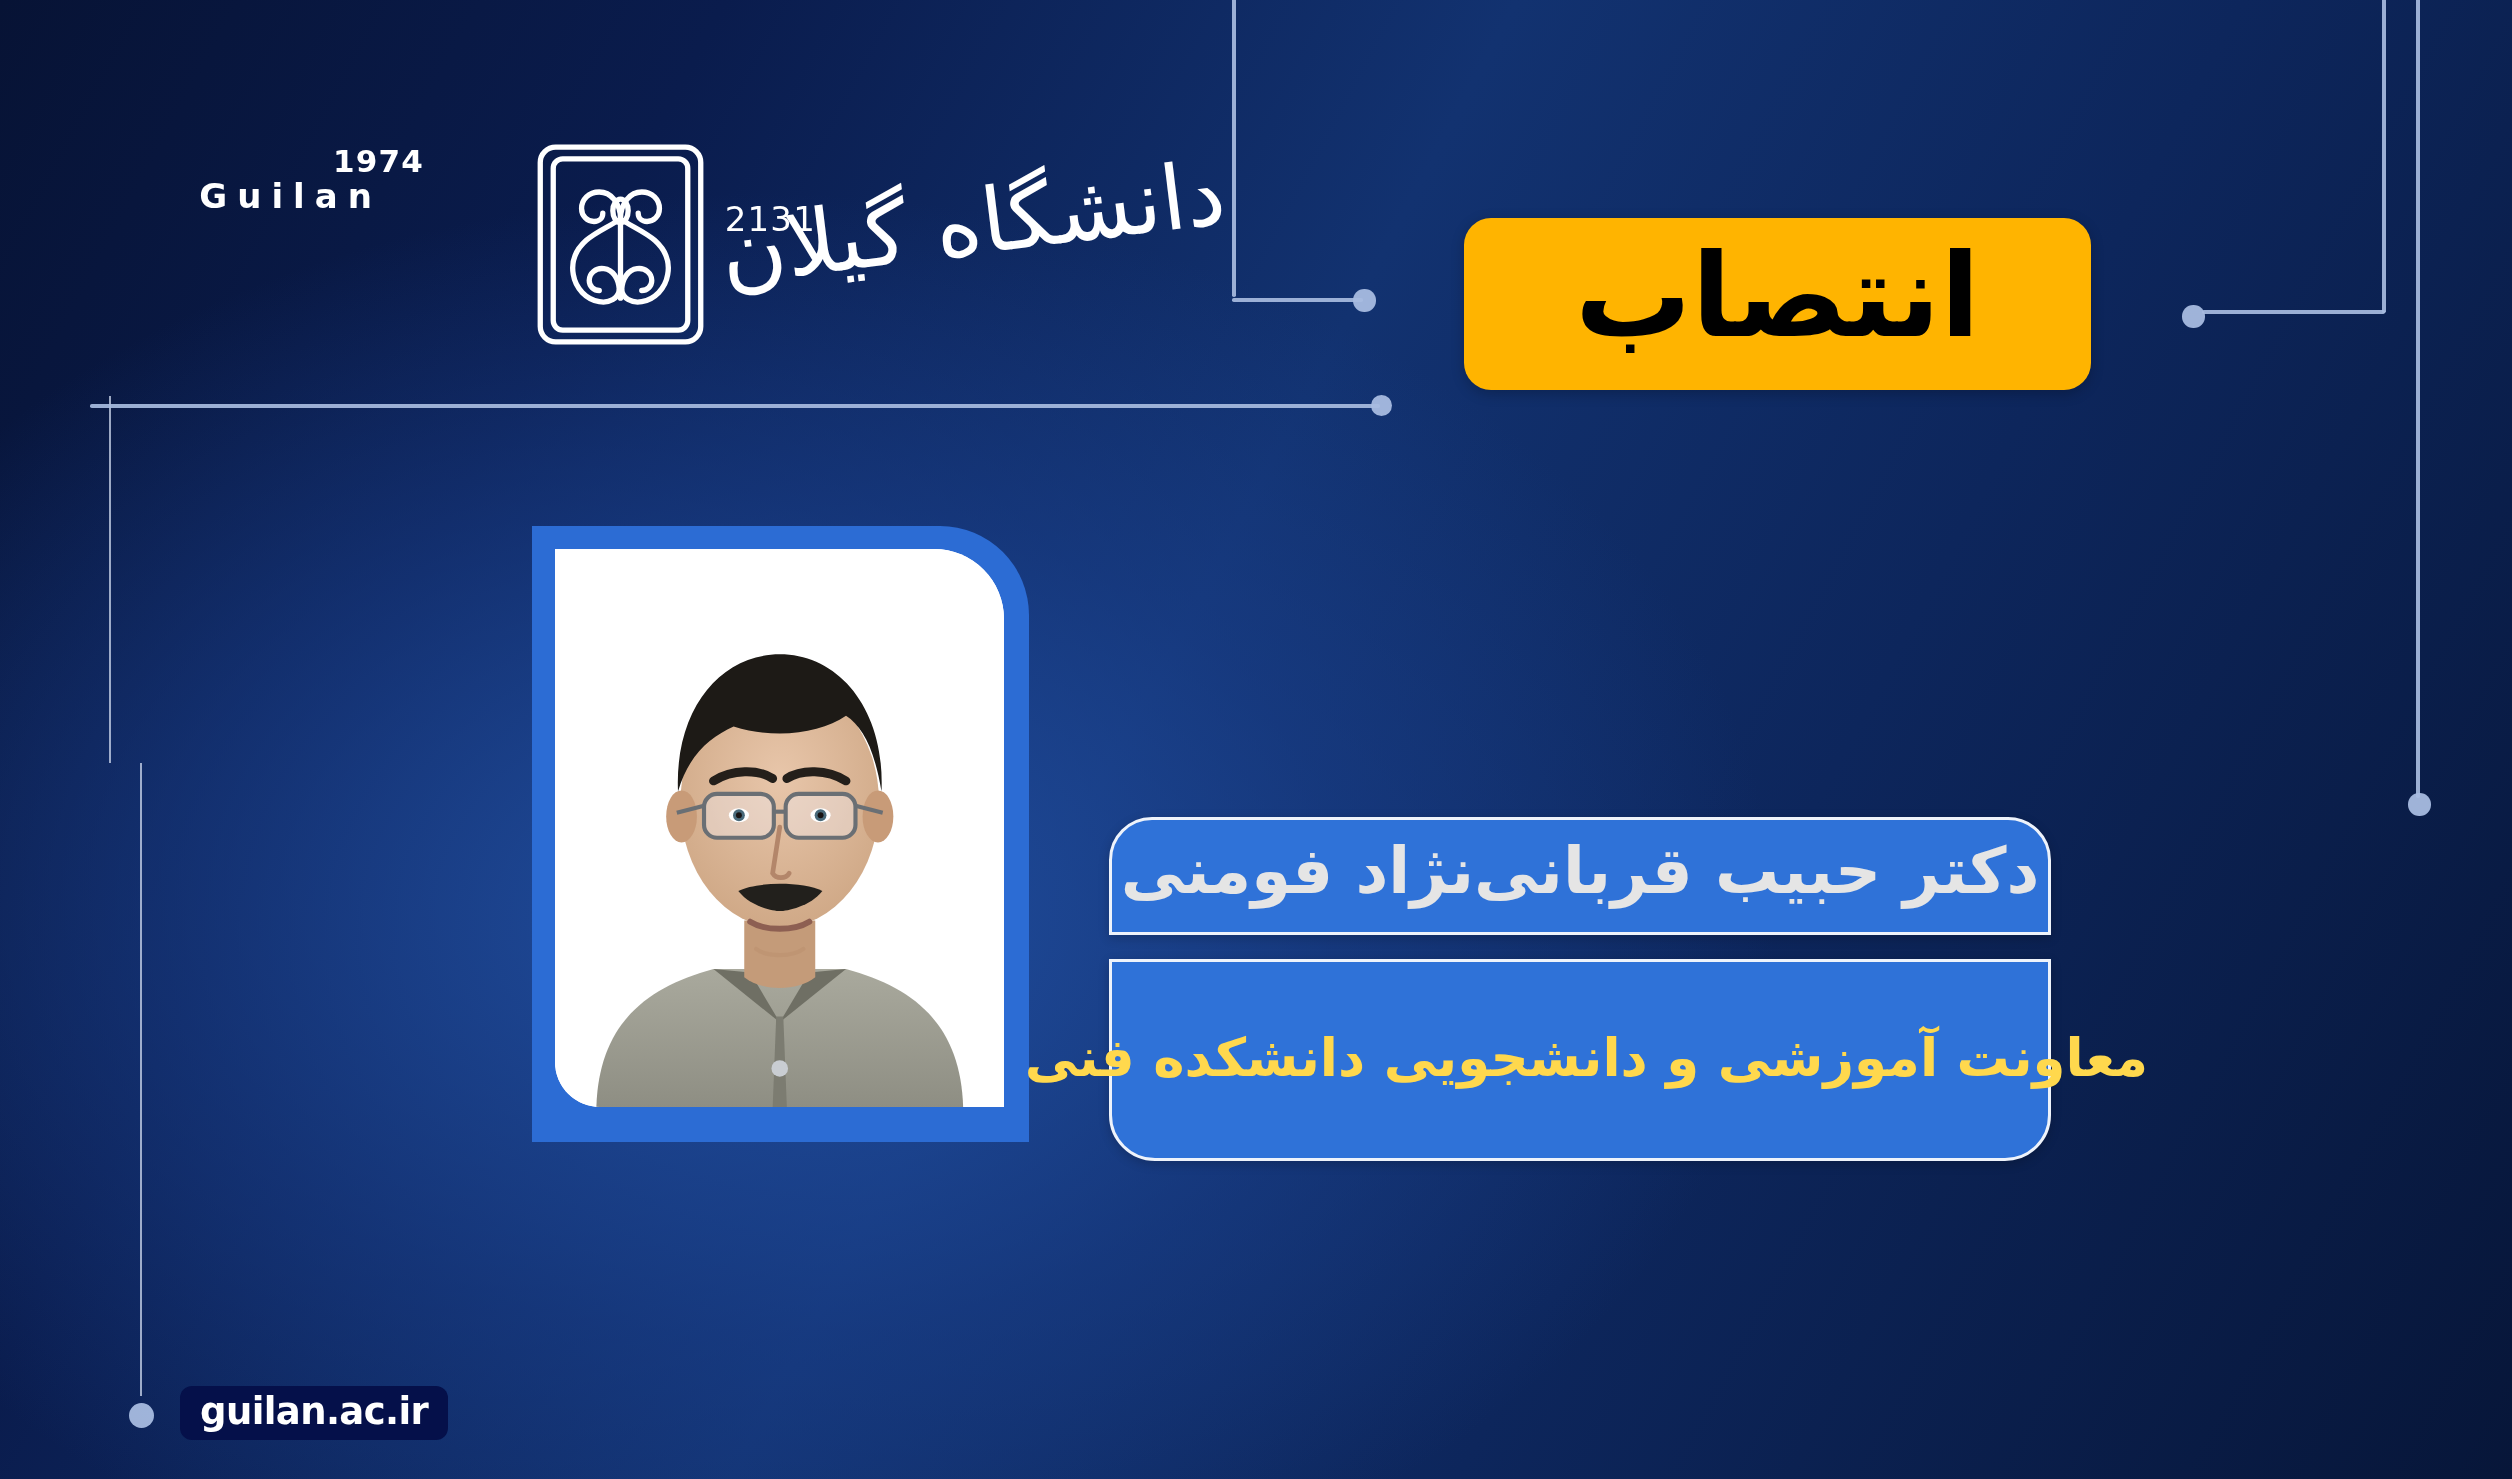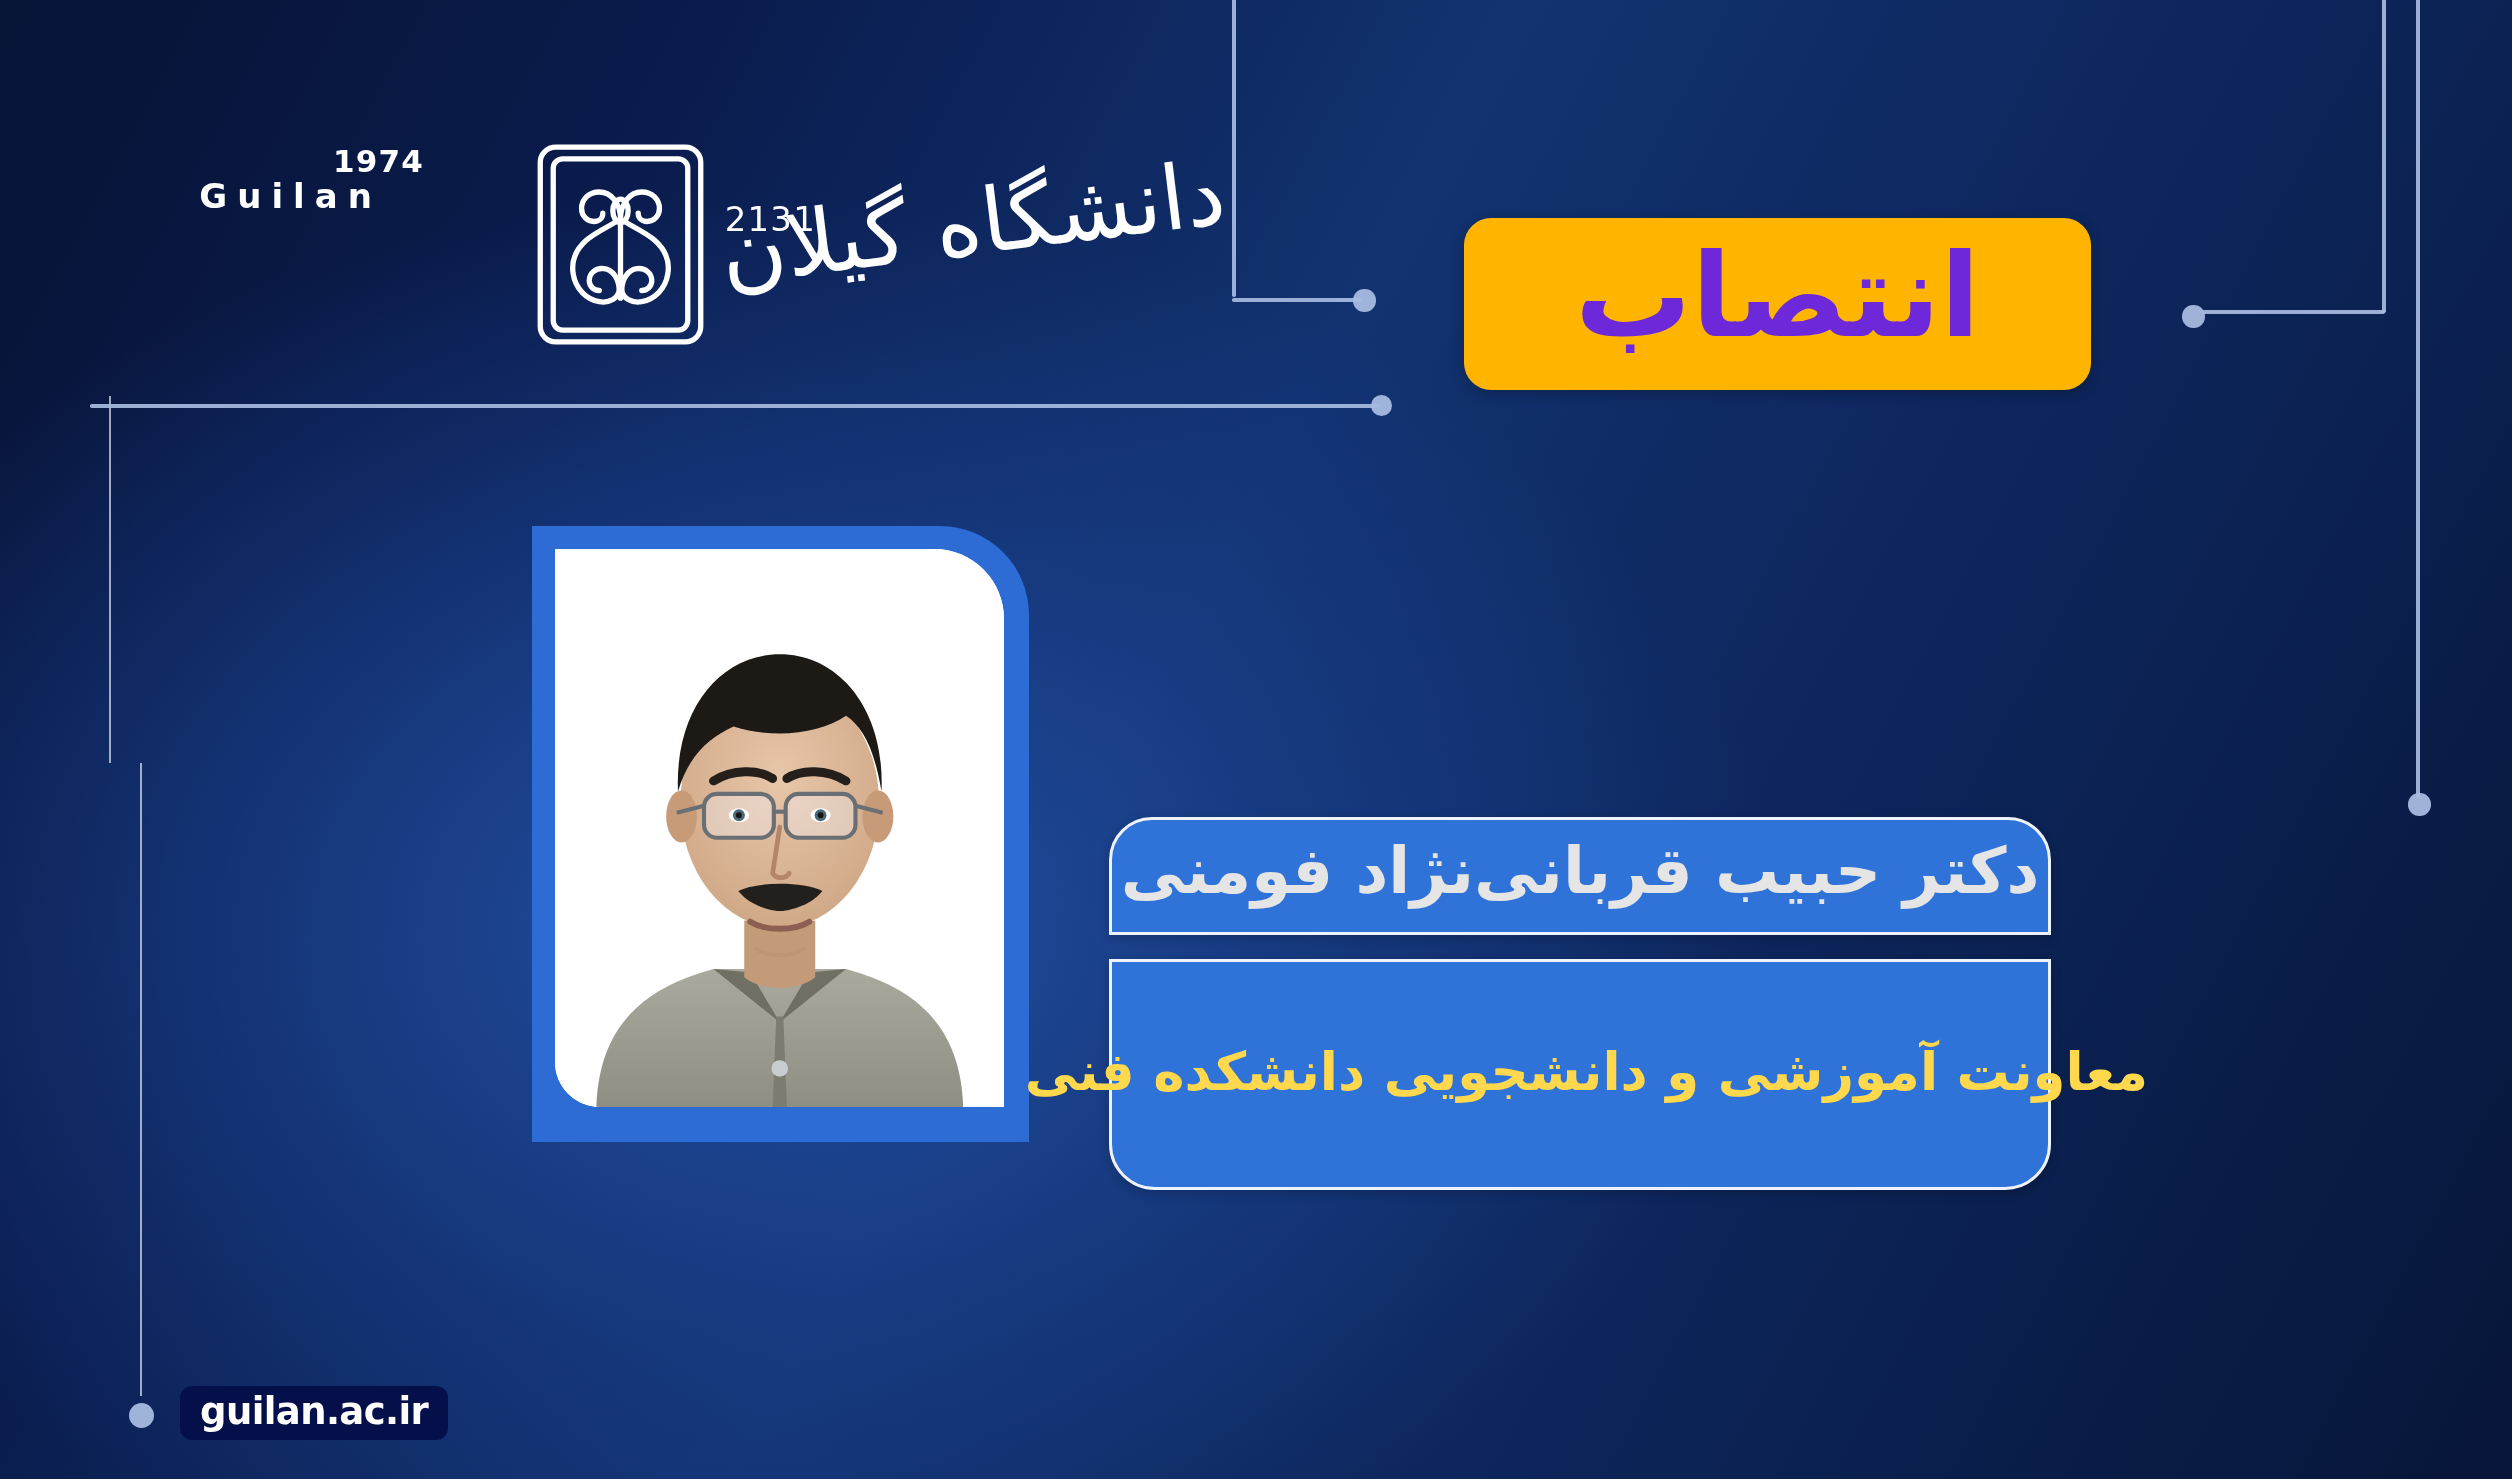--- a/index.html
+++ b/index.html
@@ -134,21 +134,21 @@
     width: 627px;
     height: 172px;
     background: #ffb400;
     border-radius: 27px;
     display: flex;
     align-items: center;
     justify-content: center;
     box-shadow: 0 3.5px 13px rgba(0,0,0,0.22);
   }
   .badge-appoint span {
-    color: #6d28d9;
+    color: #000000;
     font-size: 116px;
     font-weight: 700;
     line-height: 1;
     letter-spacing: -2.4px;
     transform: translateY(-8.3px);
     white-space: nowrap;
   }
 
   
   .portrait-frame {
@@ -194,21 +194,21 @@
     font-weight: 700;
     line-height: 1;
     letter-spacing: -1.2px;
     transform: translateY(-4.7px);
     white-space: nowrap;
   }
   .banner-title {
     left: 1109px;
     top: 959px;
     width: 942px;
-    height: 231px;
+    height: 202px;
     border-radius: 0 0 46px 46px;
     padding-left: 13px;
   }
   .banner-title span {
     color: #ffd84d;
     font-size: 53px;
     font-weight: 700;
     line-height: 1;
     letter-spacing: -1.2px;
     transform: translateY(-3.5px);

